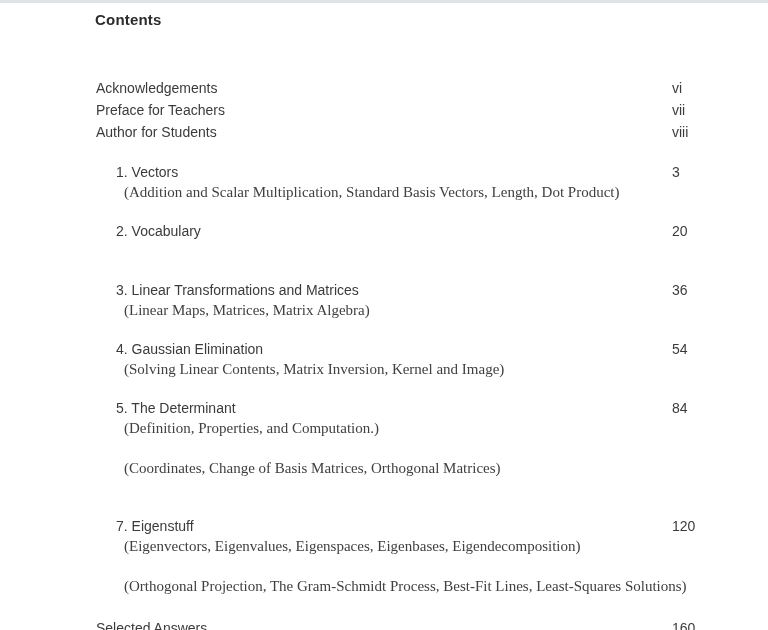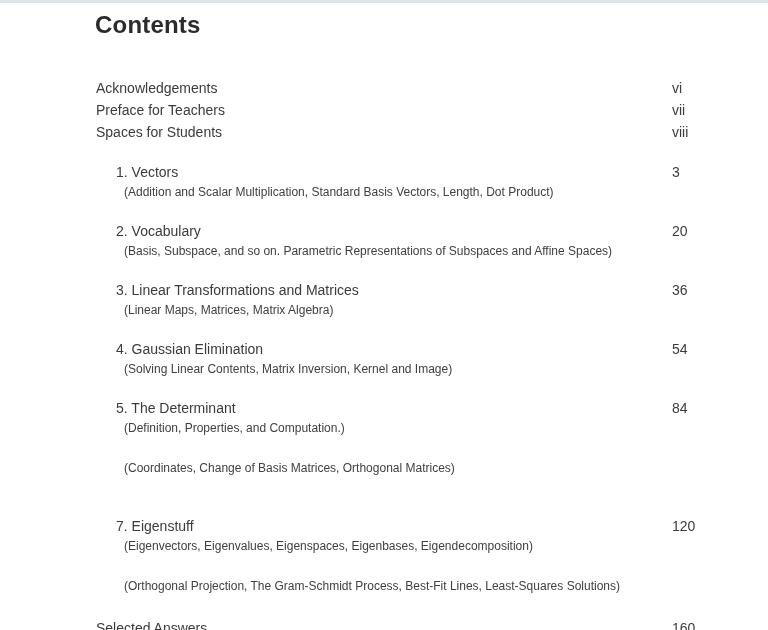--- a/index.html
+++ b/index.html
@@ -14,21 +14,21 @@
   .top-edge {
     position: absolute;
     top: 0; left: 0; right: 0;
     height: 3px;
     background: #dfe4e7;
   }
   .title {
     position: absolute;
     top: 11px;
     left: 95px;
-    font-size: 24px;
+    font-size: 15px;
     font-weight: bold;
     color: #2b2b2b;
     letter-spacing: 0.2px;
   }
   .toc {
     position: absolute;
     top: 77px;
     left: 96px;
     width: 650px;
     color: #3b3b3b;
@@ -53,26 +53,27 @@
     font-size: 14px;
     line-height: 19px;
     height: 19px;
   }
   .chapter .pagenum {
     position: absolute;
     left: 556px;
     top: 0;
   }
   .chapter .desc {
-    font-size: 12px;
+    font-size: 15px;
     line-height: 20px;
     height: 20px;
     color: #404040;
     padding-left: 8px;
     white-space: nowrap;
+    font-family: Liberation Serif, serif;
   }
   .back { margin-top: 3px; }
   .back .row { line-height: 21px; height: 21px; }
 </style>
 </head>
 <body>
 
 <div class="page">
   <div class="top-edge"></div>
 
@@ -83,41 +84,40 @@
     <div class="front">
       <div class="row">
         <span class="label">Acknowledgements</span>
         <span class="pagenum">vi</span>
       </div>
       <div class="row">
         <span class="label">Preface for Teachers</span>
         <span class="pagenum">vii</span>
       </div>
       <div class="row">
-        <span class="label">Spaces for Students</span>
+        <span class="label">Author for Students</span>
         <span class="pagenum">viii</span>
       </div>
     </div>
 
     <div class="chapters">
 
       <div class="chapter">
         <div class="row">
           <span class="label"><span>1.</span> <span>Vectors</span></span>
           <span class="pagenum">3</span>
         </div>
         <div class="desc">(Addition and Scalar Multiplication, Standard Basis Vectors, Length, Dot Product)</div>
       </div>
 
       <div class="chapter">
         <div class="row">
           <span class="label"><span>2.</span> <span>Vocabulary</span></span>
           <span class="pagenum">20</span>
         </div>
-        <div class="desc">(Basis, Subspace, and so on. Parametric Representations of Subspaces and Affine Spaces)</div>
       </div>
 
       <div class="chapter">
         <div class="row">
           <span class="label"><span>3.</span> <span>Linear Transformations and Matrices</span></span>
           <span class="pagenum">36</span>
         </div>
         <div class="desc">(Linear Maps, Matrices, Matrix Algebra)</div>
       </div>
 

